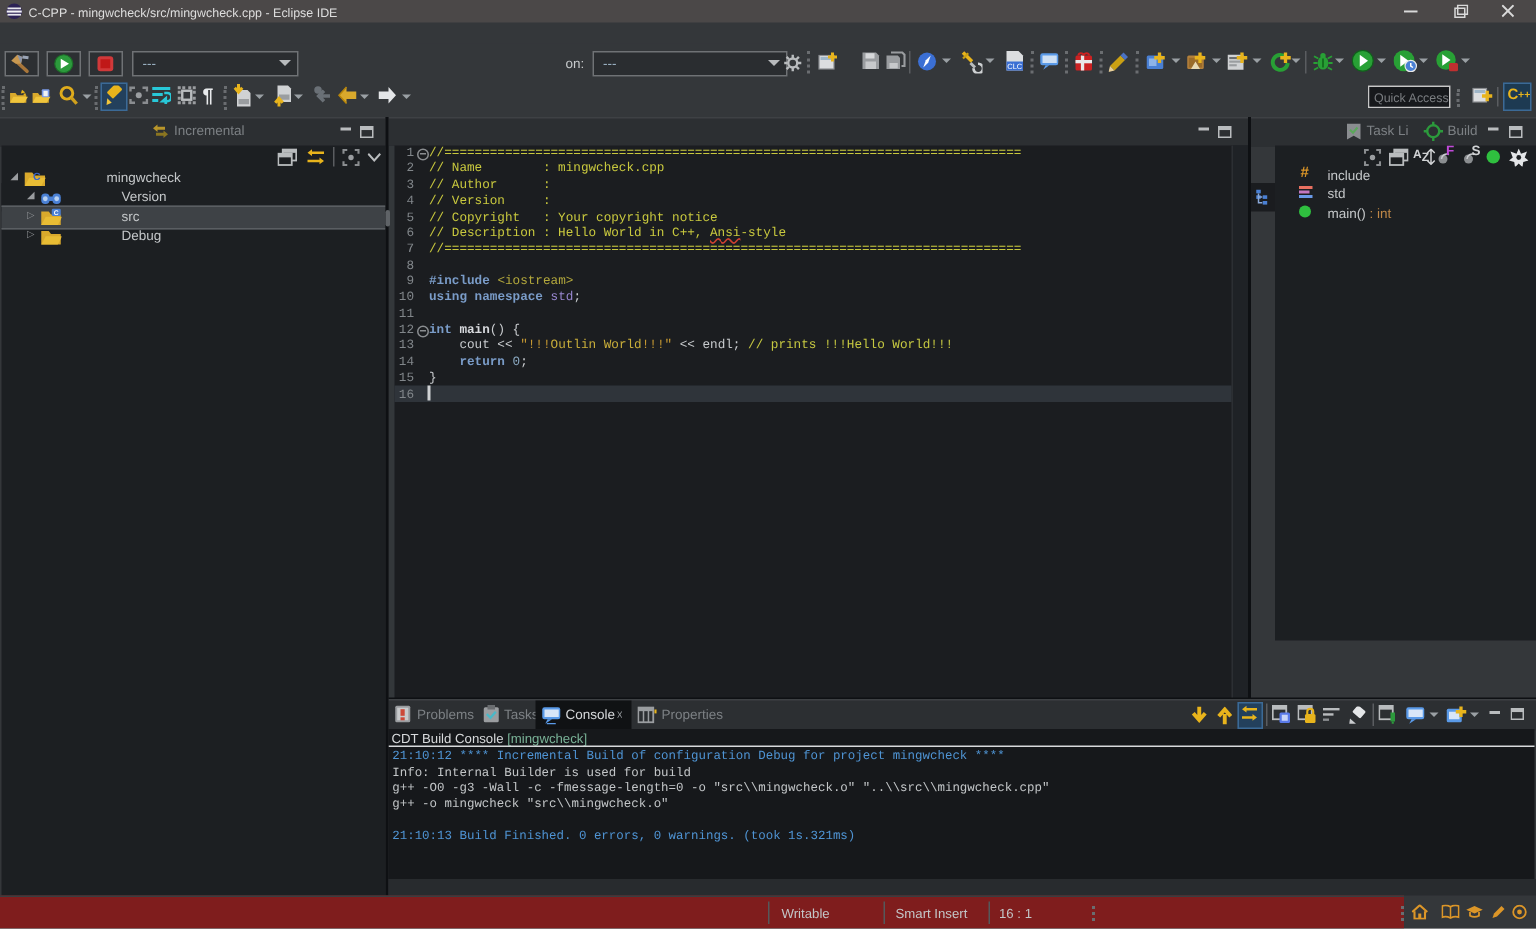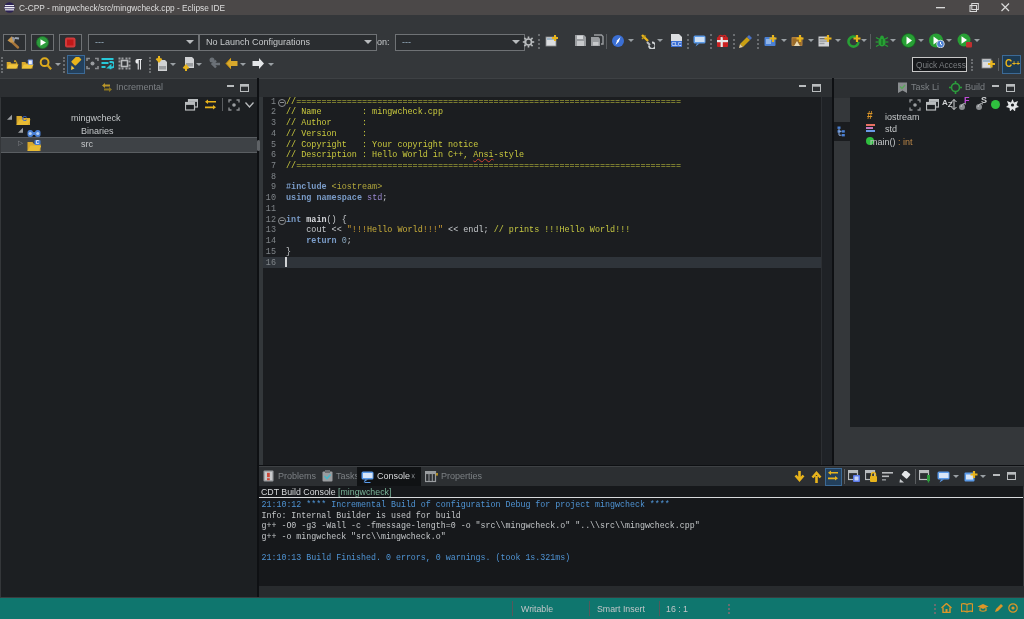--- a/index.html
+++ b/index.html
@@ -55,21 +55,21 @@
   .inc{color:#b3a83c;}
   .ns{color:#9887cf;}
   .fn{color:#d8dade;font-weight:bold;}
   .sgold{color:#c9ae3a;}
   .stq{color:#c89a32;}
   .nm{color:#8aa8c0;}
   .sp{text-decoration:underline wavy #d04030;text-decoration-thickness:1px;text-underline-offset:1px;}
   .cb{color:#4f94d4;}
 
   
-  #statusbar{left:0;top:597px;width:1024px;height:22px;background:#0f766e;border-top:1px solid #3a3d40;}
+  #statusbar{left:0;top:597px;width:936px;height:22px;background:#7f1d1d;border-top:1px solid #3a3d40;}
   .st{position:absolute;top:5.5px;font-size:8.8px;color:#c3c6c8;}
   .stdiv{position:absolute;top:3px;width:1px;height:15px;background:#55585b;}
 </style>
 </head>
 <body>
 <div id="app">
   <div id="titlebar" class="abs">
     <svg class="abs" style="left:4px;top:2px" width="11" height="11" viewBox="0 0 11 11">
       <circle cx="5.5" cy="5.5" r="5.2" fill="#2c2255"></circle>
       <rect x="1" y="3" width="9" height="1.2" fill="#e8e8ee"></rect>
@@ -105,21 +105,20 @@
           <path d="M8.5 4.2 L14 7.5 L8.5 10.8 z" fill="#fff"></path>
         </svg>
     </div>
     <div class="tbtn" style="left:59px;width:21px">
       <svg width="21" height="15" viewBox="0 0 21 15">
           <rect x="5" y="2.5" width="10.5" height="10" rx="2" fill="#e23b3b" opacity="0.9"></rect>
           <rect x="7" y="4.5" width="6.5" height="6" fill="#c01818"></rect>
         </svg>
     </div>
     <div class="dd" style="left:88px;width:103px">---<span class="chev"></span></div>
-    <div class="dd" style="left:199px;width:170px;color:#c6c9cb">No Launch Configurations<span class="chev"></span></div>
     <div class="abs" style="left:377px;top:8px;font-size:9px;color:#c6c9cb">on:</div>
     <div class="dd" style="left:395px;width:122px">---<span class="chev"></span></div>
     <svg class="abs" style="left:522px;top:7px" width="13" height="12" viewBox="0 0 13 12">
         <circle cx="6.5" cy="6" r="3" fill="none" stroke="#b9bcbe" stroke-width="1.6"></circle>
         <g stroke="#b9bcbe" stroke-width="1.6">
           <path d="M6.5 0.5 v2.2"></path>
           <path d="M6.5 9.3 v2.2"></path>
           <path d="M0.8 6 h2.2"></path>
           <path d="M10 6 h2.2"></path>
           <path d="M2.4 1.9 l1.6 1.6"></path>
@@ -406,31 +405,39 @@
         </div>
       <div class="trow">
           <span class="texp" style="left:17px">◢</span>
           <span class="ticon" style="left:26px"><svg width="14" height="11" viewBox="0 0 14 11">
               <rect x="0.5" y="2" width="5.5" height="7" rx="2.5" fill="#4a80d4"></rect>
               <rect x="8" y="2" width="5.5" height="7" rx="2.5" fill="#4a80d4"></rect>
               <rect x="5" y="4" width="4" height="3" fill="#4a80d4"></rect>
               <circle cx="3.2" cy="5.5" r="1.6" fill="#b8d0f0"></circle>
               <circle cx="10.8" cy="5.5" r="1.6" fill="#b8d0f0"></circle>
             </svg></span>
-          <span class="ttxt" style="left:42px">Binaries</span>
+          <span class="ttxt" style="left:42px">Version</span>
         </div>
       <div class="trow">
           <span class="texpo" style="left:17px">▷</span>
           <span class="ticon" style="left:26px"><svg width="14" height="12" viewBox="0 0 14 12">
               <path d="M0.5 11 V2 h5 l1.5 2 H13.5 v7z" fill="#d9a92c"></path>
               <path d="M0.5 11 L3.5 5.5 h11 L11.5 11z" fill="#e8bc34"></path>
               <rect x="7.5" y="0" width="6" height="5" rx="1" fill="#4a80d4"></rect>
               <text x="8.8" y="4.4" font-size="4.5" font-weight="bold" fill="#fff" font-family="Liberation Sans">C</text>
             </svg></span>
           <span class="ttxt" style="left:42px">src</span>
+        </div>
+      <div class="trow">
+          <span class="texpo" style="left:17px">▷</span>
+          <span class="ticon" style="left:26px"><svg width="14" height="11" viewBox="0 0 14 11">
+              <path d="M0.5 10 V1 h5 l1.5 2 H13.5 v7z" fill="#d9a92c"></path>
+              <path d="M0.5 10 L3.5 4.5 h11 L11.5 10z" fill="#e8bc34"></path>
+            </svg></span>
+          <span class="ttxt" style="left:42px">Debug</span>
         </div>
     </div>
   </div>
 
   <div class="tabstrip abs" style="left:259px;top:78px;width:573px;height:19px"></div>
   <div class="tab-act abs" style="left:259px;top:78px;width:99px;border-right:1px solid #3e4144">
     <span class="abs" style="left:5px;top:3px;font-size:11px;font-weight:bold;color:#4a80d4;font-family:'Liberation Serif',serif">C</span>
     <span class="abs tabtxt" style="left:17px;top:4px">mingwcheck.cpp</span>
     <span class="abs xclose" style="left:88px;top:5px">☓</span>
   </div>
@@ -477,21 +484,21 @@
 <span class="cm">// Author      :</span>
 <span class="cm">// Version     :</span>
 <span class="cm">// Copyright   : Your copyright notice</span>
 <span class="cm">// Description : Hello World in C++, <span class="sp">Ansi</span>-style</span>
 <span class="cm">//============================================================================</span>
 
 <span class="kw">#include</span> <span class="inc">&lt;iostream&gt;</span>
 <span class="kw">using</span> <span class="kw">namespace</span> <span class="ns">std</span>;
 
 <span class="kw">int</span> <span class="fn">main</span>() {
-    cout &lt;&lt; <span class="stq">"!!!</span><span class="sgold">Hello World</span><span class="stq">!!!"</span> &lt;&lt; endl; <span class="cm2">// prints !!!Hello World!!!</span>
+    cout &lt;&lt; <span class="stq">"!!!</span><span class="sgold">Outlin World</span><span class="stq">!!!"</span> &lt;&lt; endl; <span class="cm2">// prints !!!Hello World!!!</span>
     <span class="kw">return</span> <span class="nm">0</span>;
 }</div>
   </div>
 
   <div class="tabstrip abs" style="left:834px;top:78px;width:190px;height:19px"></div>
   <div class="tab-act abs" style="left:834px;top:78px;width:59px;border-right:1px solid #3e4144">
     <svg class="abs" style="left:3px;top:4px" width="12" height="11" viewBox="0 0 12 11">
         <g fill="#4a80d4">
           <rect x="0.5" y="0.5" width="3" height="2.4"></rect>
           <rect x="0.5" y="4.2" width="3" height="2.4"></rect>
@@ -559,29 +566,29 @@
     <div class="abs" style="left:141px;top:3px;width:9px;height:9px;border-radius:50%;background:#2fbf3f"></div>
     <svg class="abs" style="left:156px;top:2px" width="13" height="12" viewBox="0 0 13 12">
         <path d="M6.5 0 L8 3.5 L12 2 L10.5 6 L13 8 L9.5 9 L9 12.5 L6.5 10 L4 12.5 L3.5 9 L0 8 L2.5 6 L1 2 L5 3.5z" fill="#e4e6e8"></path>
         <circle cx="6.5" cy="6" r="1.6" fill="#1c1f22"></circle>
       </svg>
     <svg class="abs" style="left:175px;top:5px" width="9" height="6">
         <path d="M0.5 0.5 L4.5 5 L8.5 0.5" fill="none" stroke="#b9bcbe" stroke-width="1.3"></path>
       </svg>
 
     <div class="abs" style="left:17px;top:13px;font-size:10px;font-weight:bold;color:#dc9628">#</div>
-    <div class="abs otxt" style="left:35px;top:14.5px">iostream</div>
+    <div class="abs otxt" style="left:35px;top:14.5px">include</div>
     <svg class="abs" style="left:16px;top:27px" width="10" height="9">
         <rect x="0" y="0" width="9" height="2" fill="#e87060"></rect>
         <rect x="0" y="3" width="7" height="2" fill="#c478c0"></rect>
         <rect x="0" y="6" width="9" height="2" fill="#6a9ae8"></rect>
       </svg>
     <div class="abs otxt" style="left:35px;top:27px">std</div>
     <div class="abs" style="left:16px;top:40px;width:8px;height:8px;border-radius:50%;background:#2fbf3f"></div>
-    <div class="abs otxt" style="left:20px;top:39.5px">main()<span style="color:#bf8848"> : int</span></div>
+    <div class="abs otxt" style="left:35px;top:39.5px">main()<span style="color:#bf8848"> : int</span></div>
   </div>
 
   <div class="tabstrip abs" style="left:259px;top:466px;width:765px;height:20px">
 
     <svg class="abs" style="left:4px;top:3px" width="11" height="12" viewBox="0 0 11 12">
         <rect x="0.5" y="0.5" width="10" height="11" rx="1" fill="#9a9da0"></rect>
         <rect x="1.8" y="1.8" width="7.4" height="8.4" fill="#c8cacc"></rect>
         <rect x="4" y="2.8" width="2.8" height="4.4" fill="#cc4838"></rect>
         <rect x="4" y="8.2" width="2.8" height="2" fill="#cc4838"></rect>
       </svg>

